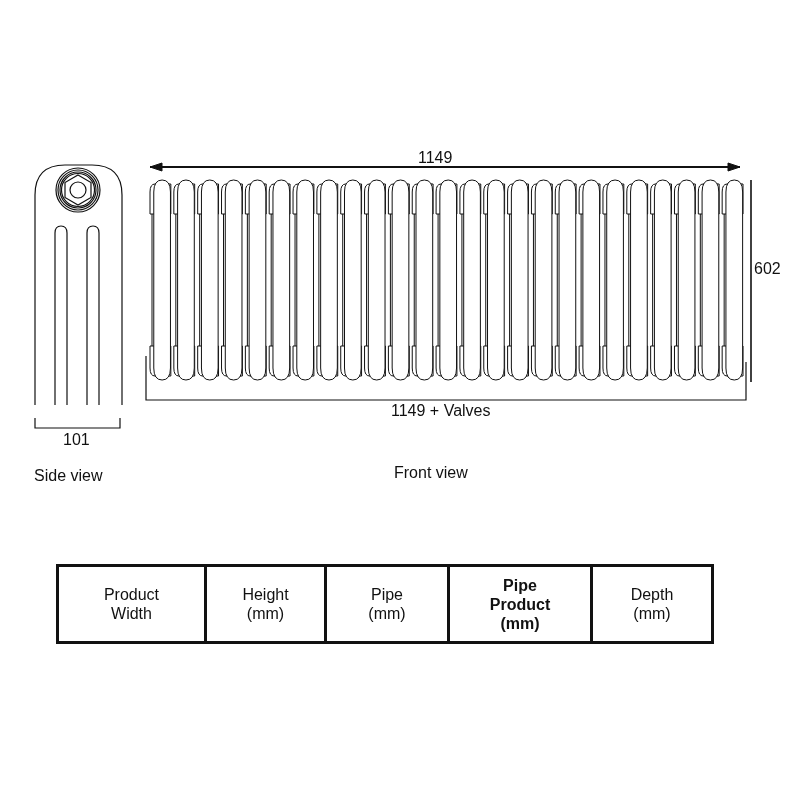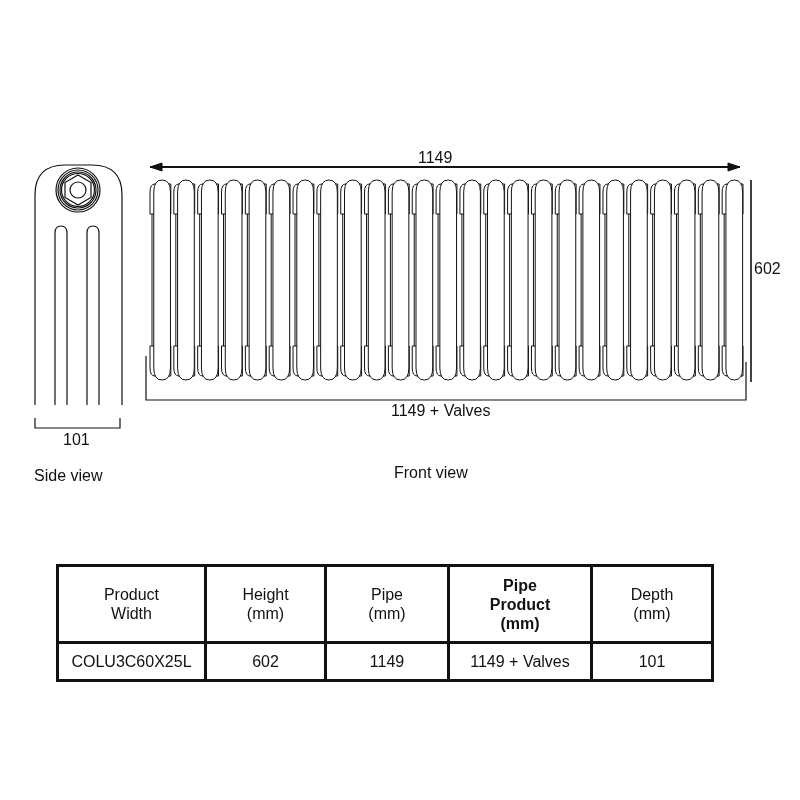--- a/index.html
+++ b/index.html
@@ -172,21 +172,14 @@
     <td style="width:140px;font-weight:bold;">
       <div>Pipe</div>
           <div>Product</div>
           <div>(mm)</div>
     </td>
     <td style="width:118px;text-align:center;">
       <div>Depth</div>
           <div>(mm)</div>
     </td>
   </tr>
-  <tr class="val">
-    <td>COLU3C60X25L</td>
-    <td>602</td>
-    <td>1149</td>
-    <td>1149 + Valves</td>
-    <td>101</td>
-  </tr>
 </tbody>
   </table>
 
 </body></html>

